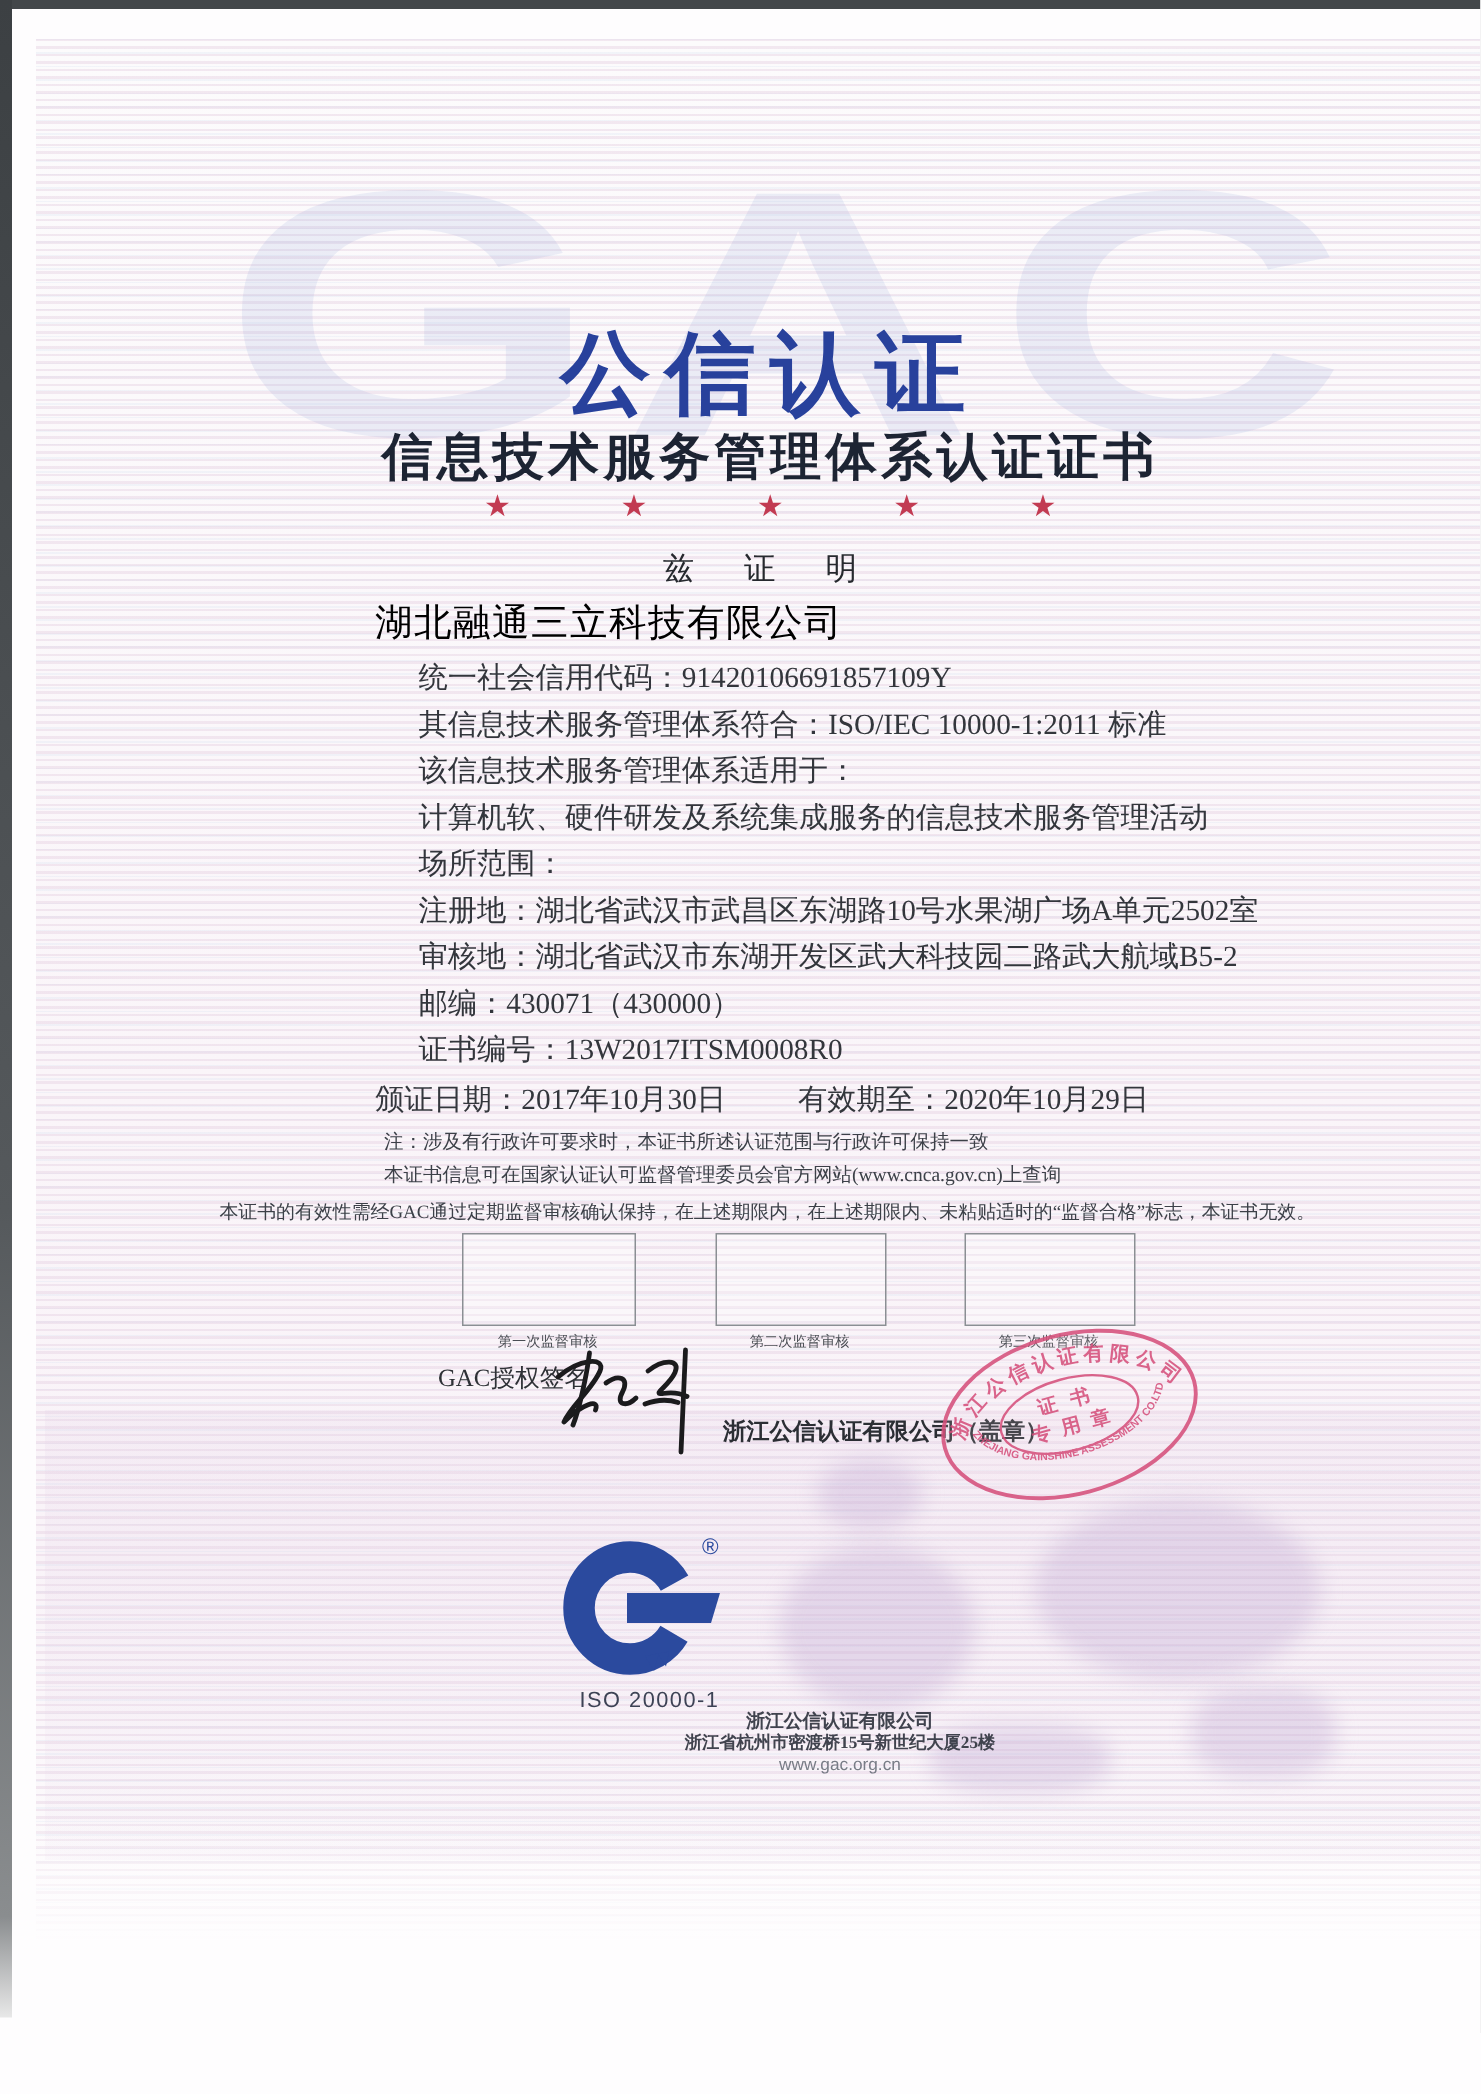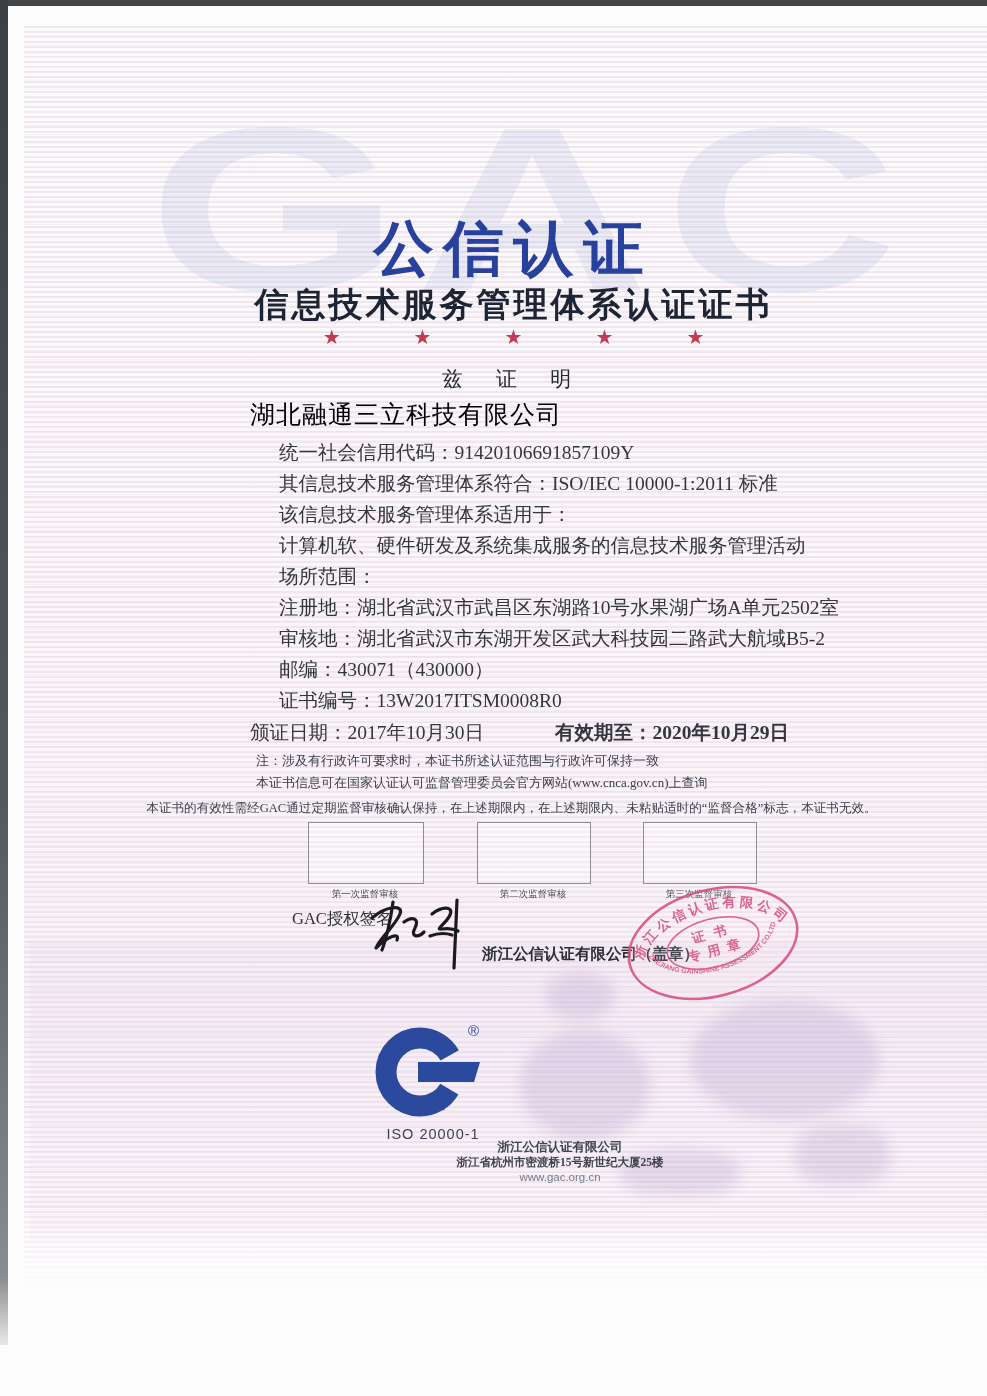--- a/index.html
+++ b/index.html
@@ -47,21 +47,21 @@
   .subtitle{
     top:282px;margin:0;font-size:34px;font-weight:700;letter-spacing:3px;color:#1d2433;
   }
   .stars{top:325px;font-size:20px;letter-spacing:34px;padding-left:34px;color:#c23b52;}
   .certify{top:365px;font-size:21px;letter-spacing:14px;color:#26292e;font-weight:500;}
 
   .company{position:absolute;left:250px;top:398px;font-size:25px;color:#000000;letter-spacing:1px;}
   .info{position:absolute;left:250px;top:437px;font-size:19.5px;color:#33363c;}
   .info div{height:31px;line-height:31px;white-space:nowrap;margin-left:29px;}
   .dates{position:absolute;left:250px;top:719px;font-size:19.5px;color:#33363c;white-space:nowrap;}
-  .dates .valid{position:absolute;left:305px;top:0;font-weight:bold;}
+  .dates .valid{position:absolute;left:282px;top:0;}
 
   .note{position:absolute;left:256px;font-size:13px;color:#3c4048;white-space:nowrap;}
   .note.n1{top:752px;}
   .note.n2{top:774px;}
   .validity{position:absolute;left:36px;right:0;top:800px;text-align:center;font-size:12.6px;color:#3c4048;white-space:nowrap;}
 
   .audit-box{position:absolute;top:822px;height:60px;border:1px solid #8b8f94;background:rgba(255,255,255,0.25);}
   .audit-box.a1{left:308px;width:114px;}
   .audit-box.a2{left:477px;width:112px;}
   .audit-box.a3{left:643px;width:112px;}

